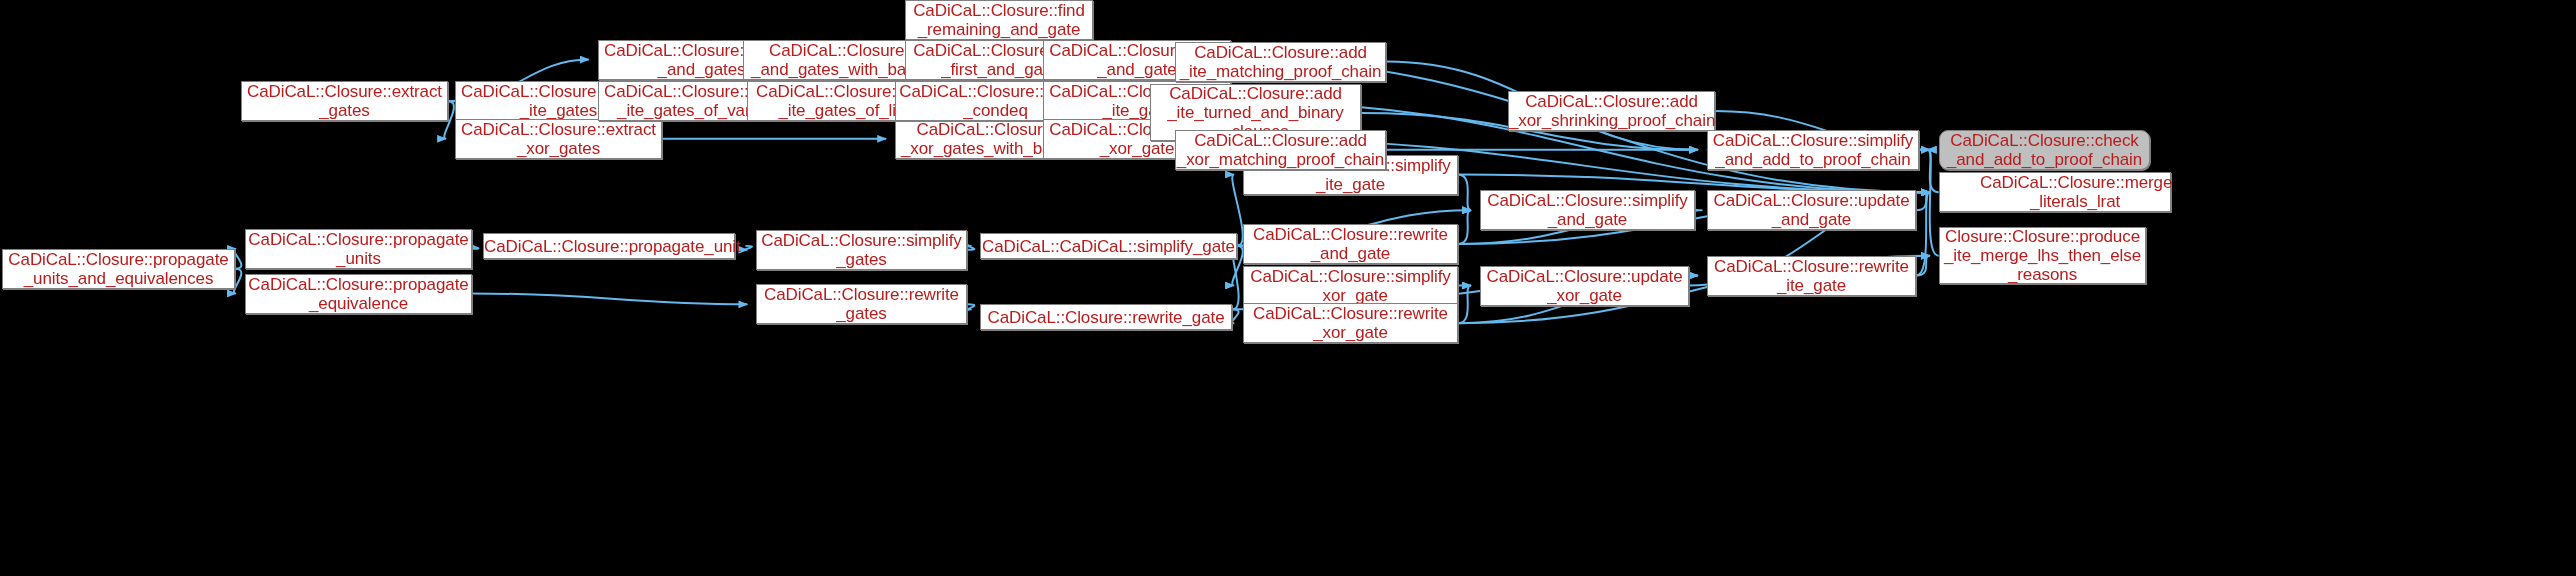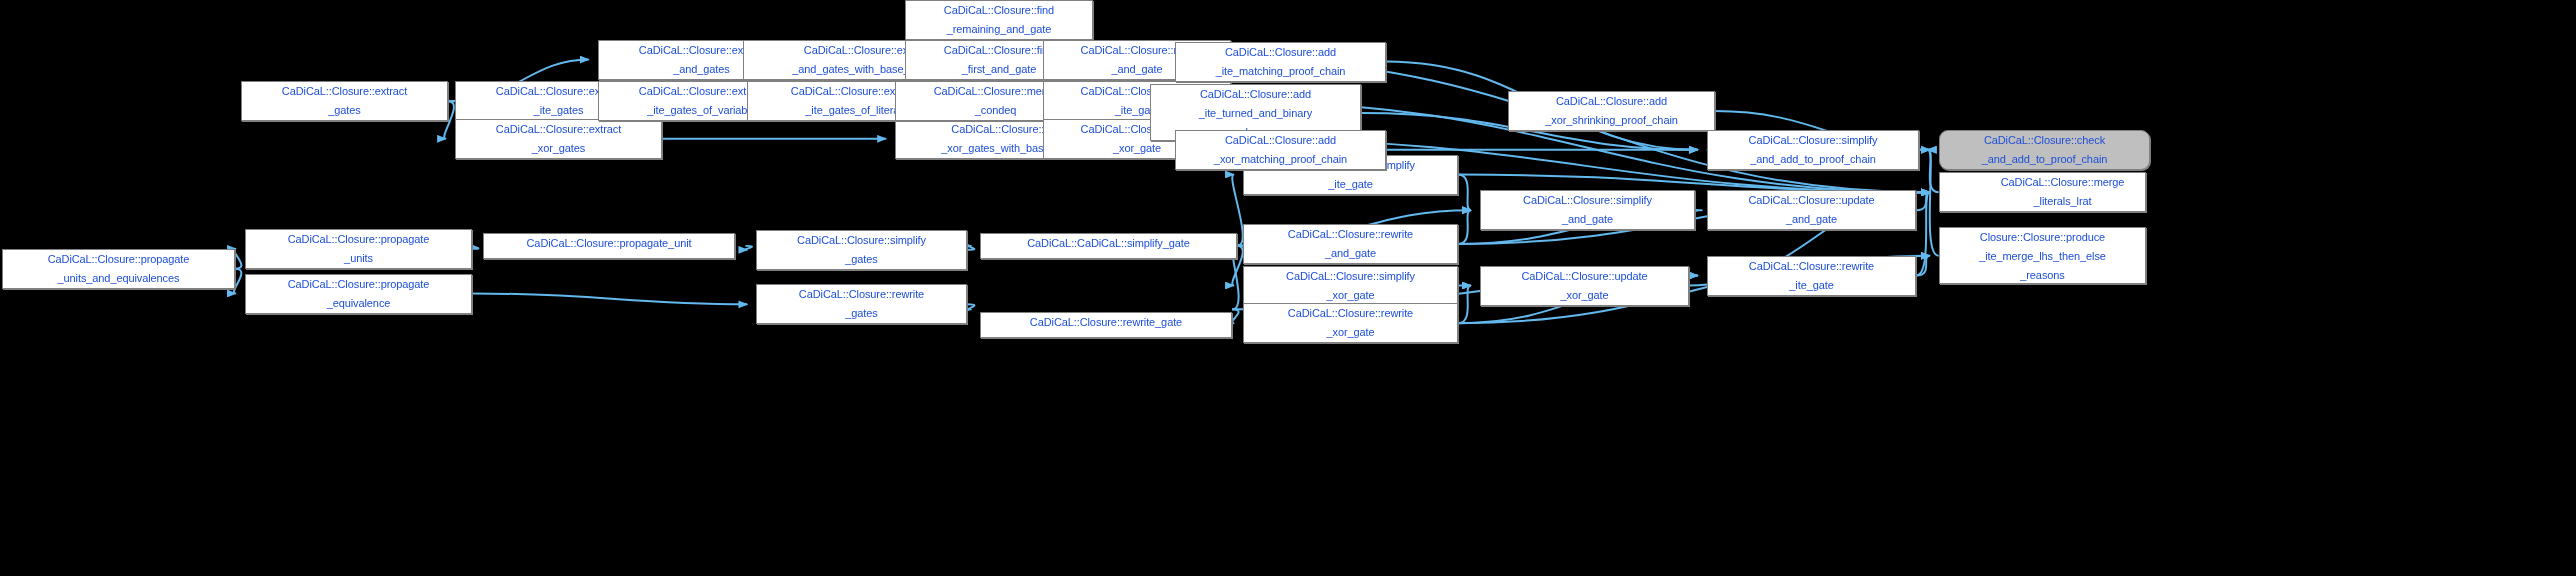--- a/index.html
+++ b/index.html
@@ -10,25 +10,25 @@
     font-family:"Liberation Sans", sans-serif;
     overflow:hidden;
   }
   svg#edges{position:absolute;left:0;top:0;width:2576px;height:577px;}
   .node{
     position:absolute;
     box-sizing:border-box;
     background:#ffffff;
     border:1px solid #808080;
     box-shadow:1px 1px 0 0 #808080;
-    color:#1d4ed8;
-    font-size:11px;
+    color:#b91c1c;
+    font-size:17px;
     line-height:19px;
     display:flex;
-    align-items:flex-start;
+    align-items:center;
     justify-content:center;
     text-align:center;
     white-space:pre-line;
     letter-spacing:-0.1px;
   }
   .node.highlight{ background:#bfbfbf;border-radius:9px; }
   .node span{display:block;width:100%;padding:0 4px;}
 </style>
 </head>
 <body>
@@ -102,38 +102,38 @@
       <div class="node" style="left: 245px; top: 229px; width: 227px; height: 40px;"><span>CaDiCaL::Closure::propagate
 _units</span></div>
       <div class="node" style="left: 245px; top: 274px; width: 227px; height: 40px;"><span>CaDiCaL::Closure::propagate
 _equivalence</span></div>
       <div class="node" style="left: 483px; top: 233px; width: 252px; height: 26px;"><span>CaDiCaL::Closure::propagate_unit</span></div>
       <div class="node" style="left: 756px; top: 230px; width: 211px; height: 40px;"><span>CaDiCaL::Closure::simplify
 _gates</span></div>
       <div class="node" style="left: 980px; top: 233px; width: 257px; height: 26px;"><span>CaDiCaL::CaDiCaL::simplify_gate</span></div>
       <div class="node" style="left: 756px; top: 284px; width: 211px; height: 40px;"><span>CaDiCaL::Closure::rewrite
 _gates</span></div>
-      <div class="node" style="left: 980px; top: 312px; width: 252px; height: 26px;"><span>CaDiCaL::Closure::rewrite_gate</span></div>
+      <div class="node" style="left: 980px; top: 304px; width: 252px; height: 26px;"><span>CaDiCaL::Closure::rewrite_gate</span></div>
       <div class="node" style="left: 1243px; top: 155px; width: 215px; height: 40px;"><span>CaDiCaL::Closure::simplify
 _ite_gate</span></div>
       <div class="node" style="left: 1243px; top: 224px; width: 215px; height: 40px;"><span>CaDiCaL::Closure::rewrite
 _and_gate</span></div>
       <div class="node" style="left: 1243px; top: 266px; width: 215px; height: 40px;"><span>CaDiCaL::Closure::simplify
 _xor_gate</span></div>
       <div class="node" style="left: 1243px; top: 303px; width: 215px; height: 40px;"><span>CaDiCaL::Closure::rewrite
 _xor_gate</span></div>
       <div class="node" style="left: 1480px; top: 190px; width: 215px; height: 40px;"><span>CaDiCaL::Closure::simplify
 _and_gate</span></div>
       <div class="node" style="left: 1707px; top: 190px; width: 209px; height: 40px;"><span>CaDiCaL::Closure::update
 _and_gate</span></div>
       <div class="node" style="left: 1480px; top: 266px; width: 209px; height: 40px;"><span>CaDiCaL::Closure::update
 _xor_gate</span></div>
       <div class="node" style="left: 1707px; top: 256px; width: 209px; height: 40px;"><span>CaDiCaL::Closure::rewrite
 _ite_gate</span></div>
-      <div class="node" style="left: 1939px; top: 172px; width: 207px; height: 40px; padding-left: 40px;"><span>CaDiCaL::Closure::merge
+      <div class="node" style="left: 1939px; top: 172px; width: 232px; height: 40px; padding-left: 40px;"><span>CaDiCaL::Closure::merge
 _literals_lrat</span></div>
       <div class="node" style="left: 1939px; top: 227px; width: 207px; height: 57px;"><span>Closure::Closure::produce
 _ite_merge_lhs_then_else
 _reasons</span></div>
       <div class="node" style="left: 241px; top: 81px; width: 207px; height: 40px;"><span>CaDiCaL::Closure::extract
 _gates</span></div>
       <div class="node" style="left: 455px; top: 81px; width: 207px; height: 40px;"><span>CaDiCaL::Closure::extract
 _ite_gates</span></div>
       <div class="node" style="left: 455px; top: 119px; width: 207px; height: 40px;"><span>CaDiCaL::Closure::extract
 _xor_gates</span></div>

